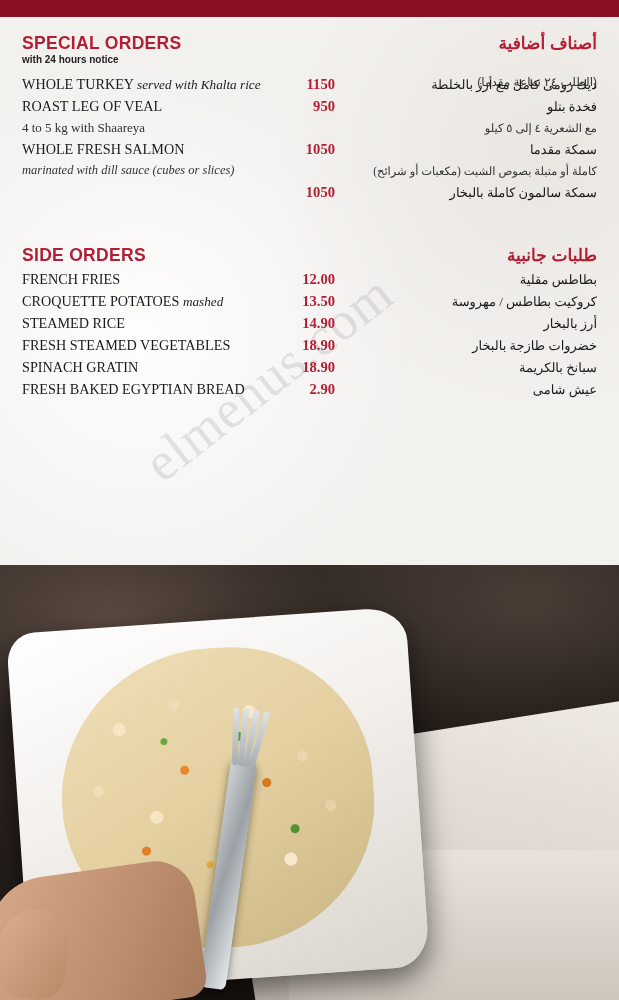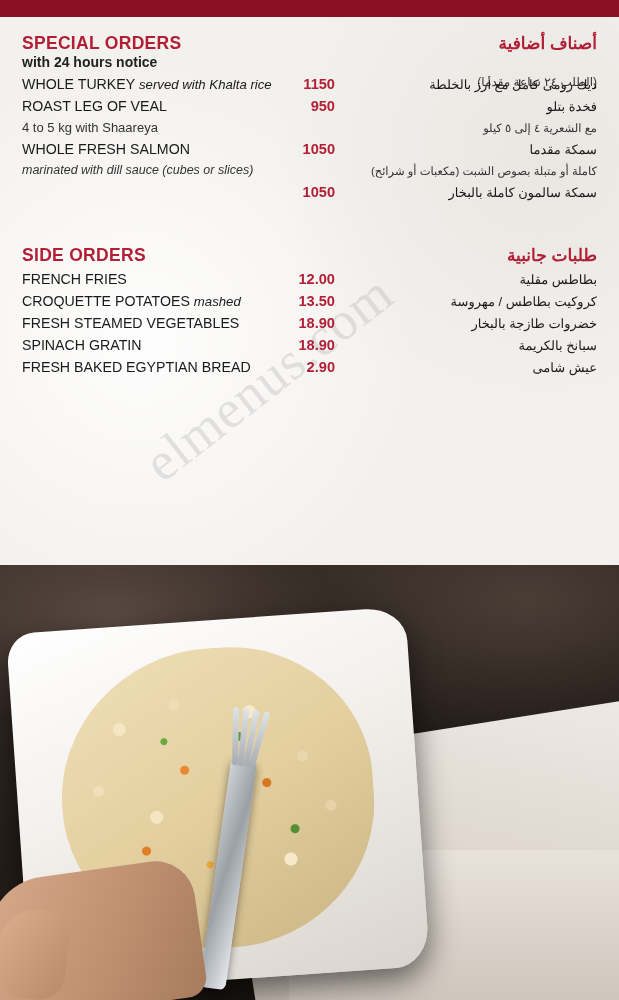--- a/index.html
+++ b/index.html
@@ -112,21 +112,21 @@
     top: 0;
     font-size: 17px;
     font-weight: bold;
     color: #b21f35;
     direction: rtl;
   }
   .sub-en {
     position: absolute;
     left: 22px;
     top: 21px;
-    font-size: 14px;
+    font-size: 10px;
     font-weight: bold;
     color: #222;
   }
   .sub-ar {
     position: absolute;
     right: 22px;
     top: 22px;
     font-size: 12px;
     color: #333;
     direction: rtl;
@@ -138,20 +138,21 @@
     left: 0;
     width: 619px;
   }
   .rows-special { top: 43px; }
   .rows-side    { top: 26px; }
 
   .row {
     position: relative;
     height: 20px;
     margin-bottom: 1px;
+    font-family: Liberation Serif, serif;
   }
   .row.tall { height: 21px; }
 
   .name-en {
     position: absolute;
     left: 22px;
     top: 0;
     font-size: 14.2px;
     color: #1a1a1a;
     white-space: nowrap;
@@ -396,20 +397,25 @@
             <div class="price">12.00</div>
             <div class="name-ar">بطاطس مقلية</div>
           </div>
 
           <div class="row tall">
             <div class="name-en"><span>CROQUETTE POTATOES</span> <span class="q">mashed</span></div>
             <div class="price">13.50</div>
             <div class="name-ar">كروكيت بطاطس / مهروسة</div>
           </div>
 
+          <div class="row tall">
+            <div class="name-en">STEAMED RICE</div>
+            <div class="price">14.90</div>
+            <div class="name-ar">أرز بالبخار</div>
+          </div>
 
           <div class="row tall">
             <div class="name-en">FRESH STEAMED VEGETABLES</div>
             <div class="price">18.90</div>
             <div class="name-ar">خضروات طازجة بالبخار</div>
           </div>
 
           <div class="row tall">
             <div class="name-en">SPINACH GRATIN</div>
             <div class="price">18.90</div>

